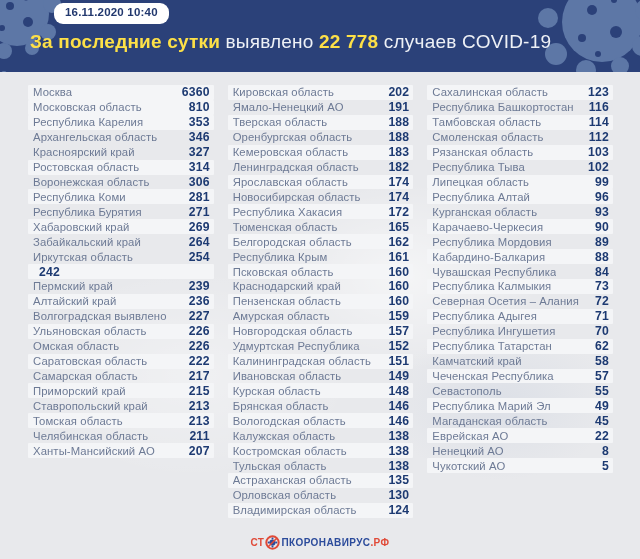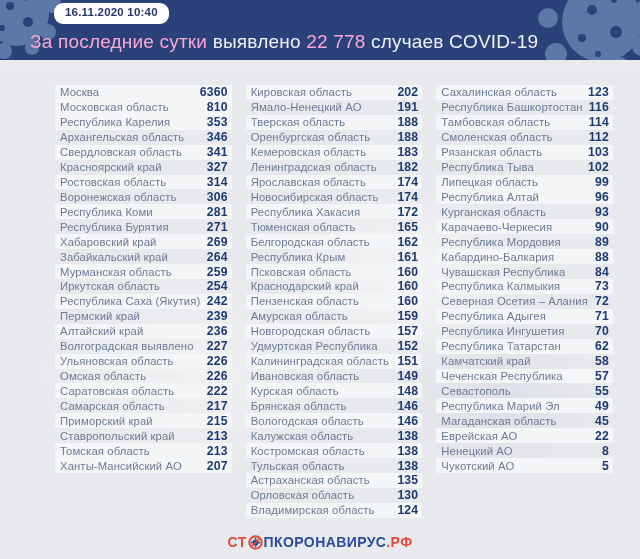--- a/index.html
+++ b/index.html
@@ -6,49 +6,48 @@
   html,body { width:640px; height:559px; }
   body {
     font-family:"Liberation Sans", sans-serif;
     overflow:hidden;
     background:#e9eaed;
   }
   .infographic { position:relative; width:640px; height:559px; }
 
   
   .header {
-    position:relative; height:60px; background:#2b4179; overflow:hidden;padding-left:46px;
+    position:relative; height:72px; background:#2b4179; overflow:hidden;padding-left:46px;
   }
   .blob { position:absolute; }
   .date-badge {
     position:absolute; top:3px; left:54px; z-index:3;
     background:#ffffff; color:#22386e;
     font-weight:bold; font-size:11.5px; line-height:1;
     padding:4px 11px 5px; border-radius:9px;
     letter-spacing:.2px;
   }
   .title {
     position:absolute; left:30px; top:31px; z-index:3;
     font-size:19px; color:#eef1f6; white-space:nowrap; letter-spacing:.2px;
   }
-  .title .hl { color:#f9a8d4; font-weight:normal; }
+  .title .hl { color:#fde047; font-weight:bold; }
 
   
   .table-area {
     position:absolute; top:72px; left:0; right:0; bottom:0;
     background:
       radial-gradient(190px 130px at 63% 42%, rgba(255,255,255,.55), rgba(255,255,255,0) 72%),
       radial-gradient(230px 150px at 30% 62%, rgba(255,255,255,.35), rgba(255,255,255,0) 70%),
       radial-gradient(160px 110px at 78% 68%, rgba(190,200,218,.28), rgba(190,200,218,0) 70%),
       #e8e9ec;
   }
   .columns {
     display:grid; grid-template-columns:1fr 1fr 1fr; column-gap:14px;
     padding:13px 27px 0 28px;
-    margin-left:27px;
   }
   .col { display:flex; flex-direction:column; }
   .row {
     display:flex; justify-content:space-between; align-items:center;
     height:14.93px; padding:0 4px 0 5px; border-radius:1px;
   }
   .row.striped { background:#f4f5f7; }
   .region {
     color:#6d7a95; font-size:11.3px; white-space:nowrap;
     overflow:hidden; letter-spacing:.1px;
@@ -56,21 +55,21 @@
   .value {
     color:#1d3a72; font-weight:bold; font-size:12.2px; letter-spacing:.2px;
     padding-left:6px;
   }
 
   
   .footer {
     position:absolute; left:0; right:0; bottom:9px;
     display:flex; justify-content:center; align-items:center;
   }
-  .logo { display:flex; align-items:center; font-weight:bold; font-size:14px; letter-spacing:.4px; }
+  .logo { display:flex; align-items:center; font-weight:bold; font-size:10px; letter-spacing:.4px; }
   .logo .red { color:#e04a38; }
   .logo .blue { color:#2b4b9b; }
   .logo svg { margin:0 1px; display:block; }
 </style>
 </head>
 <body>
 
 <div class="infographic">
 
   <div class="header">
@@ -140,24 +139,20 @@
             <span class="value">810</span>
           </div>
           <div class="row striped">
             <span class="region">Республика Карелия</span>
             <span class="value">353</span>
           </div>
           <div class="row">
             <span class="region">Архангельская область</span>
             <span class="value">346</span>
           </div>
-          <div class="row striped">
-            <span class="region">Свердловская область</span>
-            <span class="value">341</span>
-          </div>
           <div class="row">
             <span class="region">Красноярский край</span>
             <span class="value">327</span>
           </div>
           <div class="row striped">
             <span class="region">Ростовская область</span>
             <span class="value">314</span>
           </div>
           <div class="row">
             <span class="region">Воронежская область</span>
@@ -172,30 +167,25 @@
             <span class="value">271</span>
           </div>
           <div class="row striped">
             <span class="region">Хабаровский край</span>
             <span class="value">269</span>
           </div>
           <div class="row">
             <span class="region">Забайкальский край</span>
             <span class="value">264</span>
           </div>
-          <div class="row striped">
-            <span class="region">Мурманская область</span>
-            <span class="value">259</span>
-          </div>
           <div class="row">
             <span class="region">Иркутская область</span>
             <span class="value">254</span>
           </div>
           <div class="row striped">
-            <span class="region">Республика Саха (Якутия)</span>
             <span class="value">242</span>
           </div>
           <div class="row">
             <span class="region">Пермский край</span>
             <span class="value">239</span>
           </div>
           <div class="row striped">
             <span class="region">Алтайский край</span>
             <span class="value">236</span>
           </div>
@@ -223,20 +213,24 @@
             <span class="region">Приморский край</span>
             <span class="value">215</span>
           </div>
           <div class="row">
             <span class="region">Ставропольский край</span>
             <span class="value">213</span>
           </div>
           <div class="row striped">
             <span class="region">Томская область</span>
             <span class="value">213</span>
+          </div>
+          <div class="row">
+            <span class="region">Челябинская область</span>
+            <span class="value">211</span>
           </div>
           <div class="row striped">
             <span class="region">Ханты-Мансийский АО</span>
             <span class="value">207</span>
           </div>
         </div>
       <div class="col">
           <div class="row striped">
             <span class="region">Кировская область</span>
             <span class="value">202</span>

